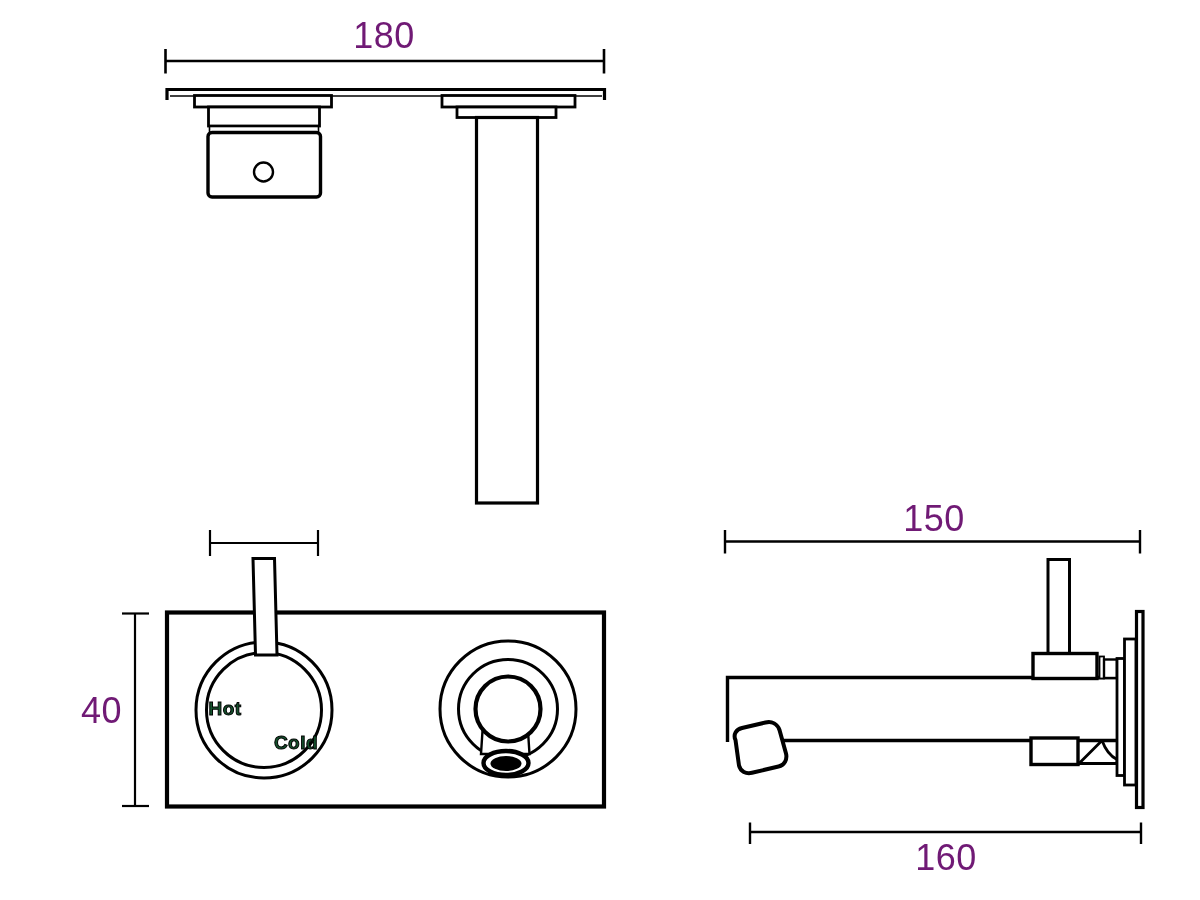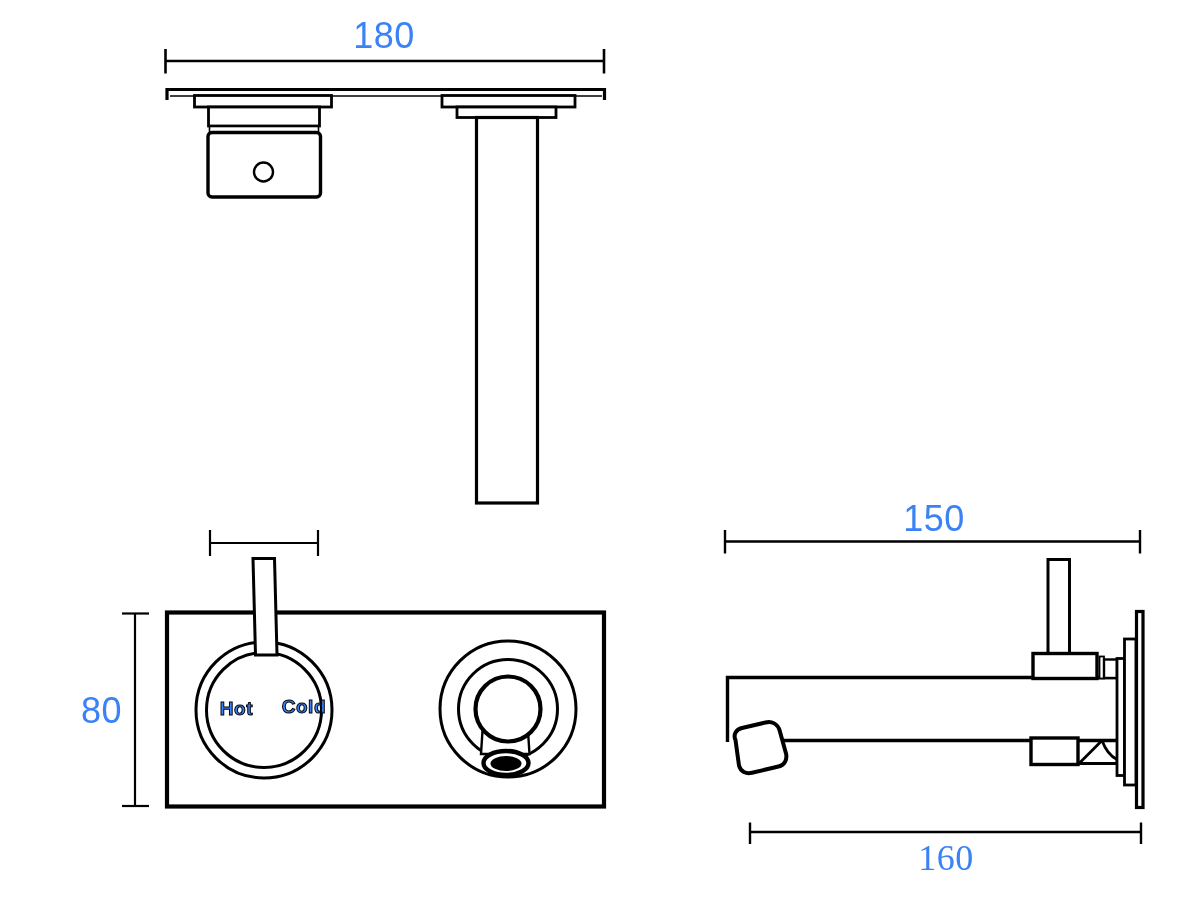--- a/index.html
+++ b/index.html
@@ -7,32 +7,32 @@
     position:relative;
     width:1200px;height:900px;
     background:#ffffff;
     overflow:hidden;
     font-family:"Liberation Sans", sans-serif;
   }
   .lineart{position:absolute;left:0;top:0;}
   .dim-label{
     position:absolute;
     font:400 36px/1 "Liberation Sans", sans-serif;
-    color:#3b82f6;
+    color:#701a75;
     text-align:center;
     white-space:nowrap;
     letter-spacing:0.5px;
   }
   .dim-label.right{text-align:right;}
   .dial-label{
     position:absolute;
     font:700 19px/1 "Liberation Sans", sans-serif;
-    color:#3b82f6;
+    color:#14532d;
     -webkit-text-stroke:1px #000;
-    text-align:right;
+    text-align:center;
     white-space:nowrap;
     letter-spacing:0.5px;
   }
 </style>
 </head>
 <body>
 
 <div class="canvas">
 
   <svg class="lineart" width="1200" height="900" viewBox="0 0 1200 900">
@@ -119,23 +119,23 @@
 
       <rect x="1117" y="658.5" width="7.5" height="117" fill="#fff" stroke-width="2.8"></rect>
       <rect x="1124.5" y="639" width="11.5" height="146" fill="#fff" stroke-width="2.8"></rect>
       <rect x="1136.5" y="611.5" width="6.5" height="196" fill="#fff" stroke-width="3.2"></rect>
     </g>
   </svg>
 
   <div class="dim-label" style="left:334px;top:18px;width:100px;">180</div>
 
 
-  <div class="dim-label right" style="left:40px;top:693px;width:82px;">80</div>
+  <div class="dim-label right" style="left:40px;top:693px;width:82px;">40</div>
 
   <div class="dim-label" style="left:884px;top:501px;width:100px;">150</div>
 
-  <div class="dim-label" style="left:896px;top:840px;width:100px;font-family:Liberation Serif, serif;">160</div>
+  <div class="dim-label" style="left:896px;top:840px;width:100px;">160</div>
 
   <div class="dial-label" style="left:197px;top:699px;width:56px;">Hot</div>
 
-  <div class="dial-label" style="left:266px;top:697px;width:60px;">Cold</div>
+  <div class="dial-label" style="left:266px;top:733px;width:60px;">Cold</div>
 
 </div>
 
 </body></html>

